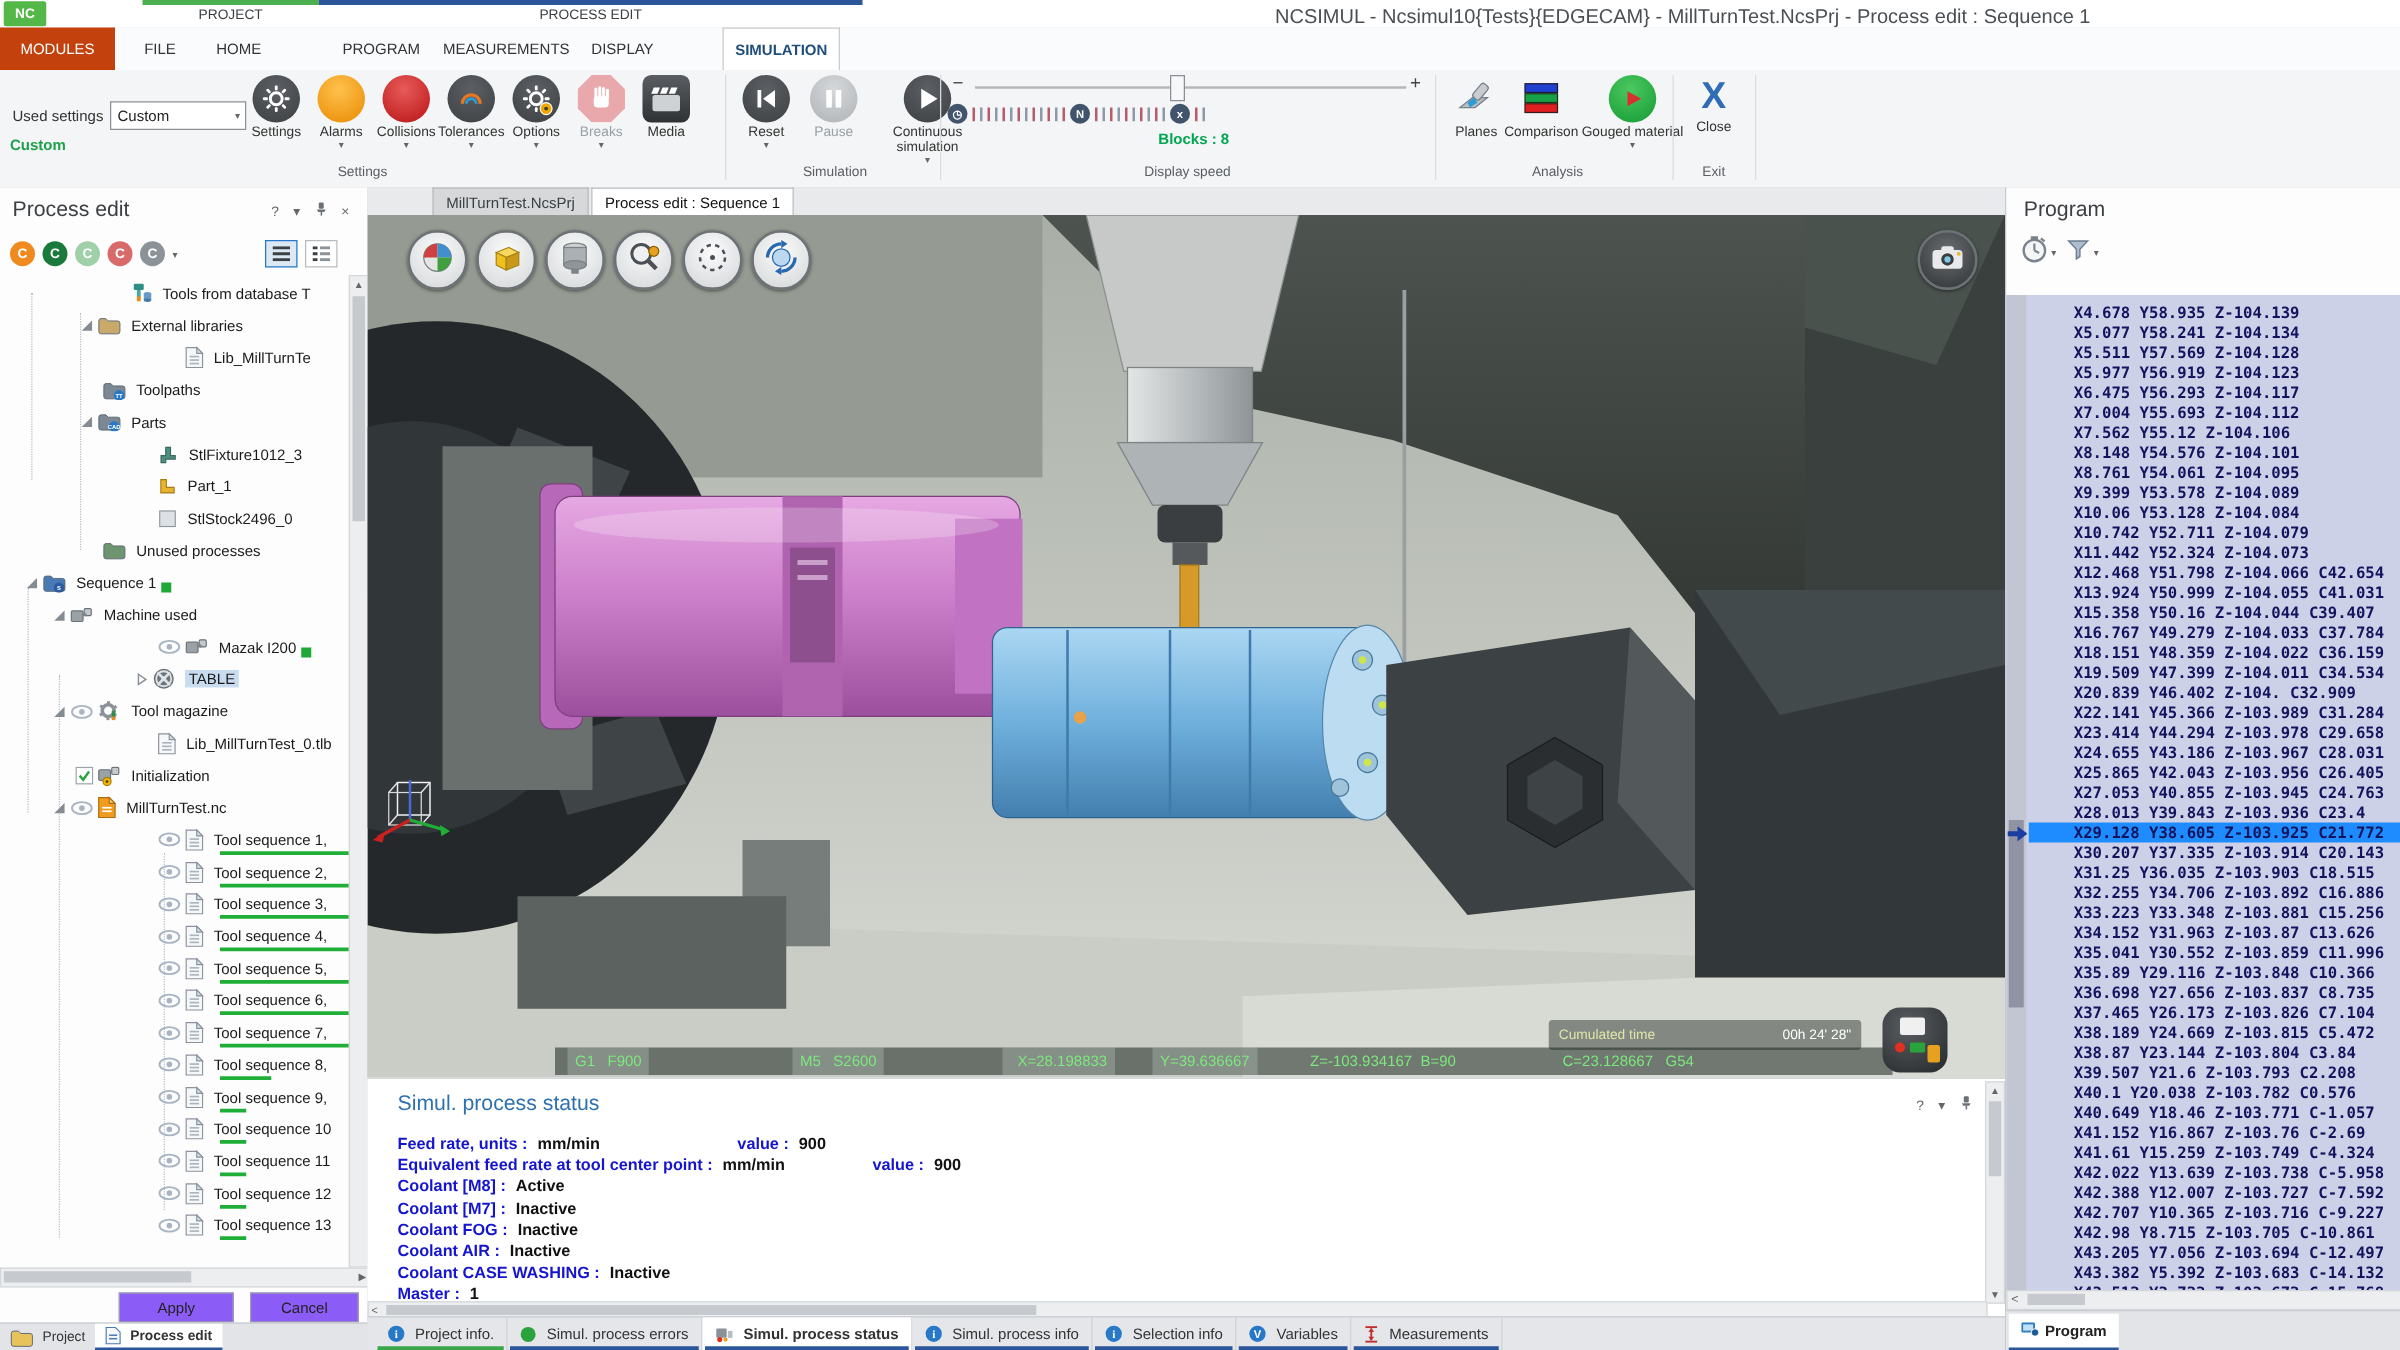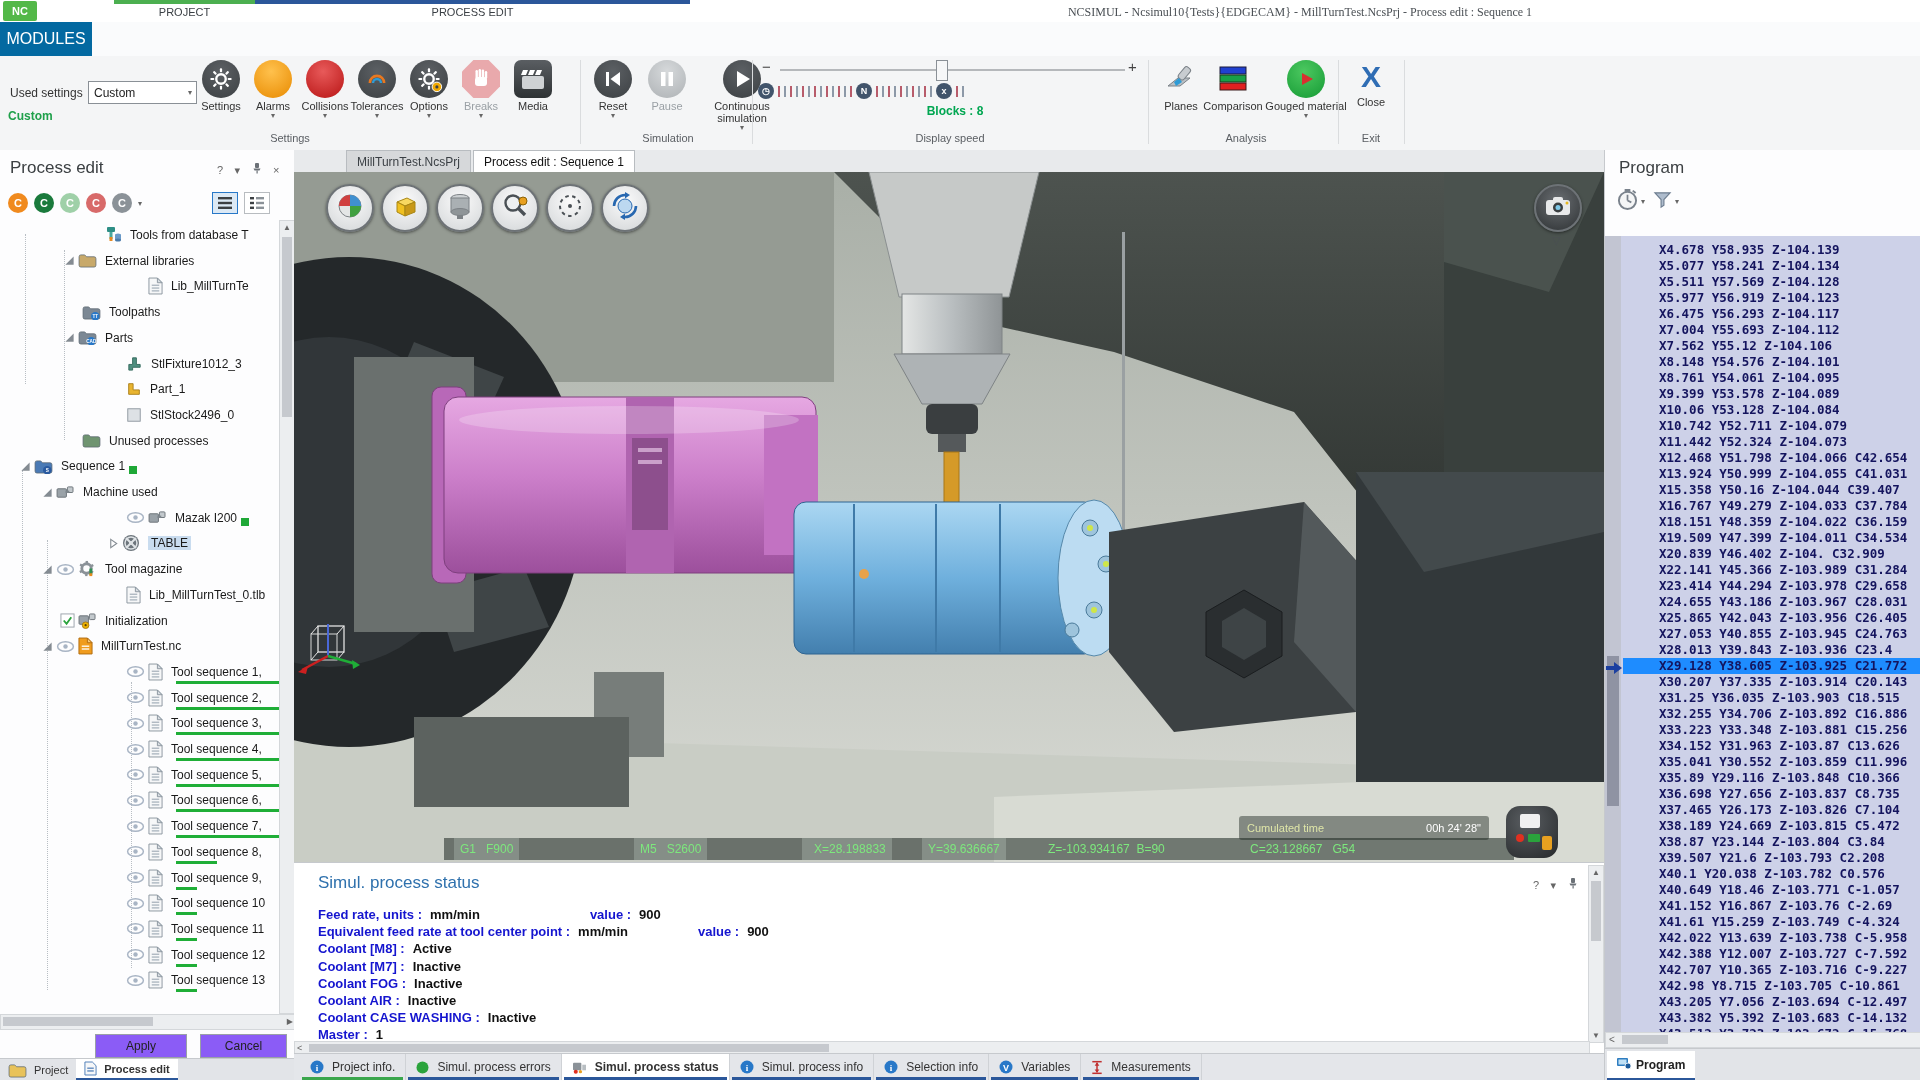--- a/index.html
+++ b/index.html
@@ -5,24 +5,24 @@
   html,body{margin:0;padding:0;}
   body{width:1920px;height:1080px;position:relative;overflow:hidden;
        font-family:"Liberation Sans",sans-serif;background:#f0f1f3;color:#222;}
   .abs{position:absolute;}
   
   #titlebar{left:0;top:0;width:1920px;height:22px;background:#ffffff;border-bottom:1px solid #e3e5e8;}
   #nc-logo{left:3px;top:1px;width:34px;height:20px;background:#53b848;color:#fff;font-weight:bold;
            font-size:11px;display:flex;align-items:center;justify-content:center;border-radius:2px;}
   .ctx-strip{top:0;height:4px;}
   .ctx-label{top:6px;font-size:11px;color:#3a3f44;text-align:center;}
-  #app-title{left:1020px;top:5px;width:560px;font-size:12px;color:#4a4f54;text-align:center;white-space:nowrap;font-family:Liberation Serif, serif;}
+  #app-title{left:1020px;top:5px;width:560px;font-size:16px;color:#4a4f54;text-align:left;white-space:nowrap;}
   
   #tabrow{left:0;top:22px;width:1920px;height:34px;background:#fafbfc;border-bottom:1px solid #d0d2d5;}
-  #modules-tab{left:0;top:0;width:92px;height:34px;background:#0369a1;color:#fff;font-size:16px;
+  #modules-tab{left:0;top:0;width:92px;height:34px;background:#c2410c;color:#fff;font-size:12px;
                display:flex;align-items:center;justify-content:center;}
   .menu-tab{top:0;height:34px;display:flex;align-items:center;justify-content:center;font-size:12px;color:#333;}
   .menu-tab.active{background:#fff;border:1px solid #c8cacc;border-bottom:none;color:#1f4e7c;font-weight:bold;}
   
   #ribbon{left:0;top:56px;width:1920px;height:94px;background:#f4f5f6;border-bottom:1px solid #cfd1d4;}
   .rsep{top:4px;width:1px;height:84px;background:#dadcde;}
   .grp-label{top:76px;font-size:11px;color:#5a5e63;text-align:center;}
   .rbtn{display:flex;flex-direction:column;align-items:center;width:50px;}
   .rbtn .lbl{font-size:11px;color:#333;margin-top:2px;text-align:center;line-height:12px;white-space:nowrap;}
   .rbtn.wide{width:92px;}
@@ -126,20 +126,28 @@
   <div class="abs" id="nc-logo">NC</div>
   <div class="abs ctx-strip" style="left:114px;width:141px;background:#4caf50;"></div>
   <div class="abs ctx-strip" style="left:255px;width:435px;background:#2b579a;"></div>
   <div class="abs ctx-label" style="left:114px;width:141px;">PROJECT</div>
   <div class="abs ctx-label" style="left:255px;width:435px;">PROCESS EDIT</div>
   <div class="abs" id="app-title">NCSIMUL - Ncsimul10{Tests}{EDGECAM} - MillTurnTest.NcsPrj - Process edit : Sequence 1</div>
 </div>
 
 <div class="abs" id="tabrow">
   <div class="abs" id="modules-tab">MODULES</div>
+  <div class="abs" id="menu-tabs-host" style="left:100px;top:0;height:34px;display:flex;">
+      <div class="menu-tab" style="width: 56px;">FILE</div>
+      <div class="menu-tab" style="width: 70px;">HOME</div>
+      <div class="menu-tab" style="width: 90px; margin-left: 34px;">PROGRAM</div>
+      <div class="menu-tab" style="width: 110px;">MEASUREMENTS</div>
+      <div class="menu-tab" style="width: 76px;">DISPLAY</div>
+      <div class="menu-tab active" style="width: 92px; margin-left: 42px;">SIMULATION</div>
+    </div>
 </div>
 
 <div class="abs" id="ribbon">
   <div class="abs" id="used-settings-label">Used settings</div>
   <div class="abs" id="used-settings-combo">
     <span>Custom</span>
     <span style="font-size:8px;color:#666;margin-right:4px;">▾</span>
   </div>
   <div class="abs" id="used-settings-sub">Custom</div>
 

